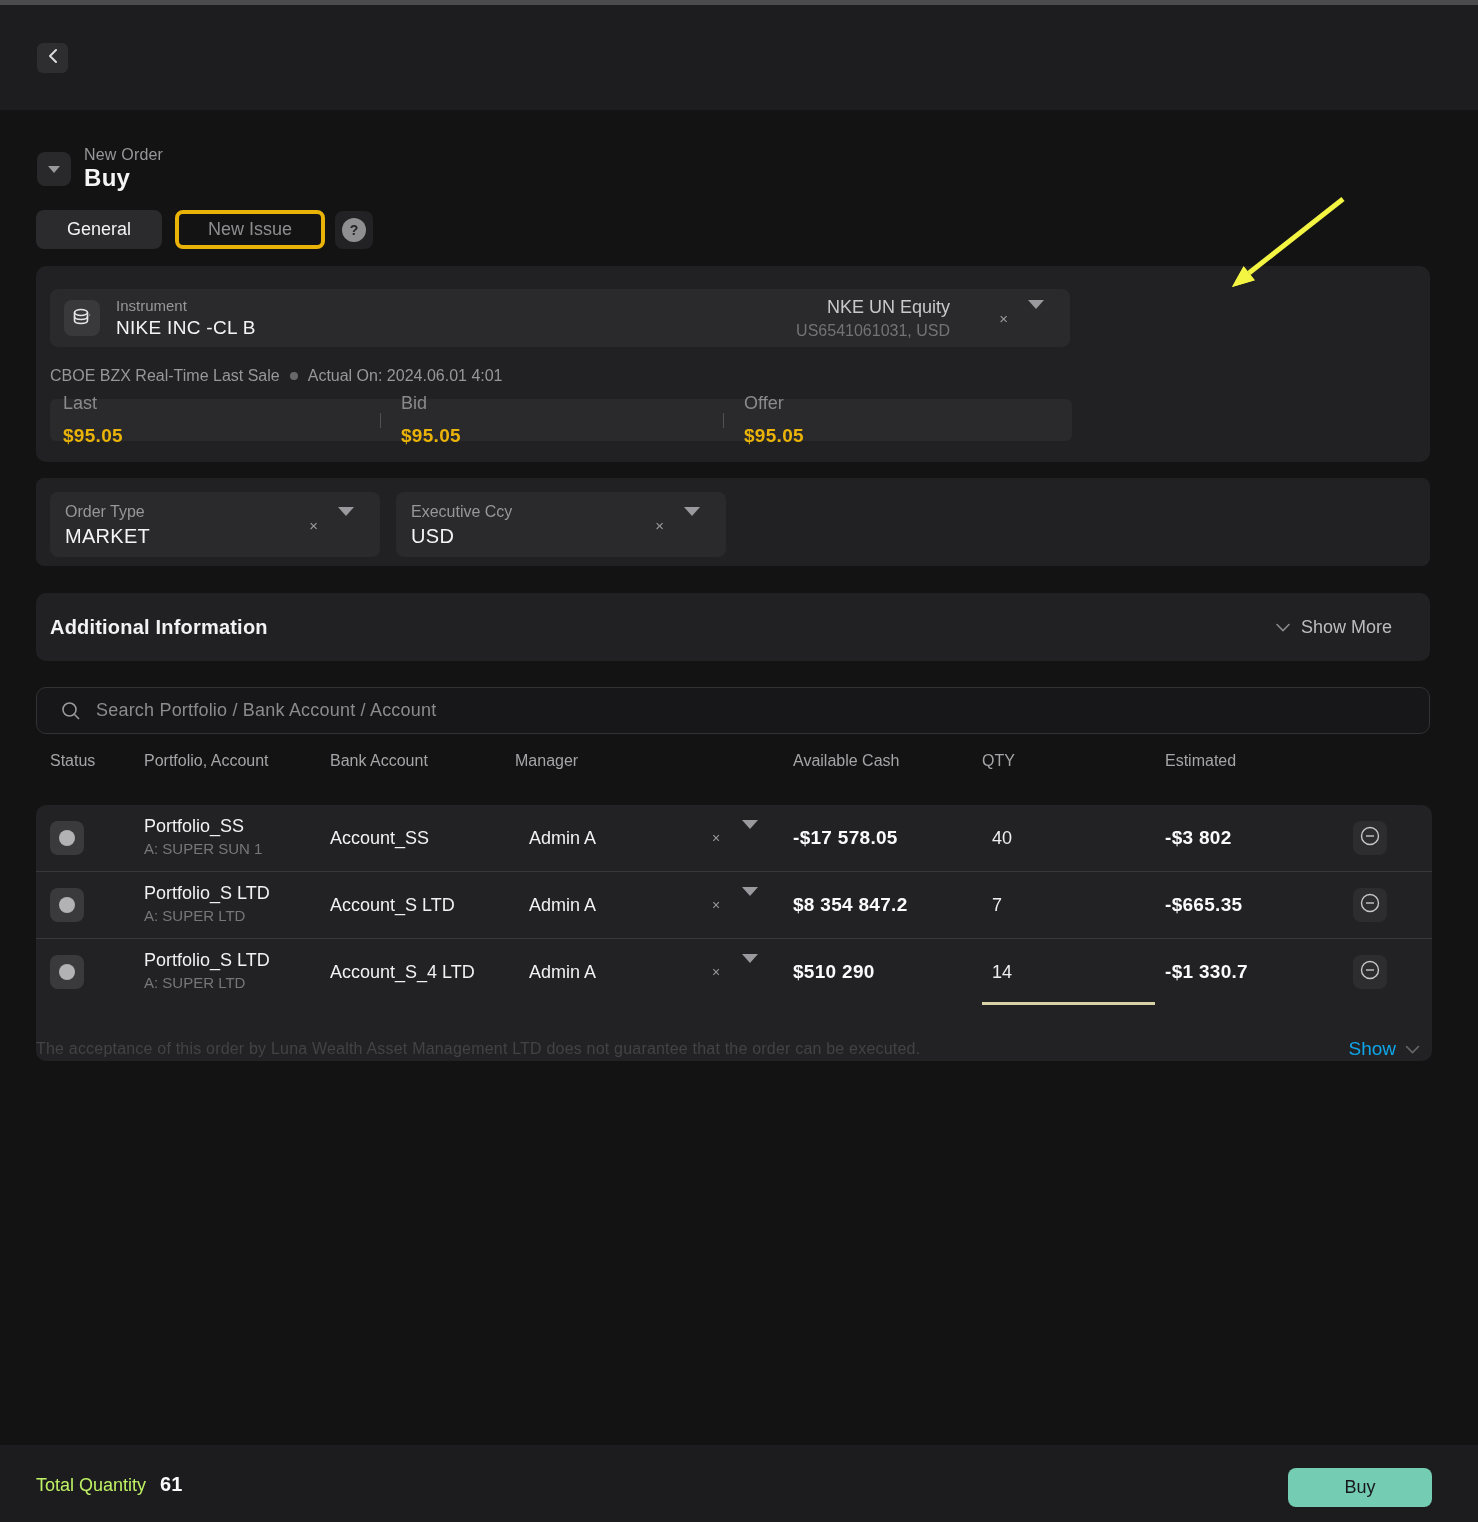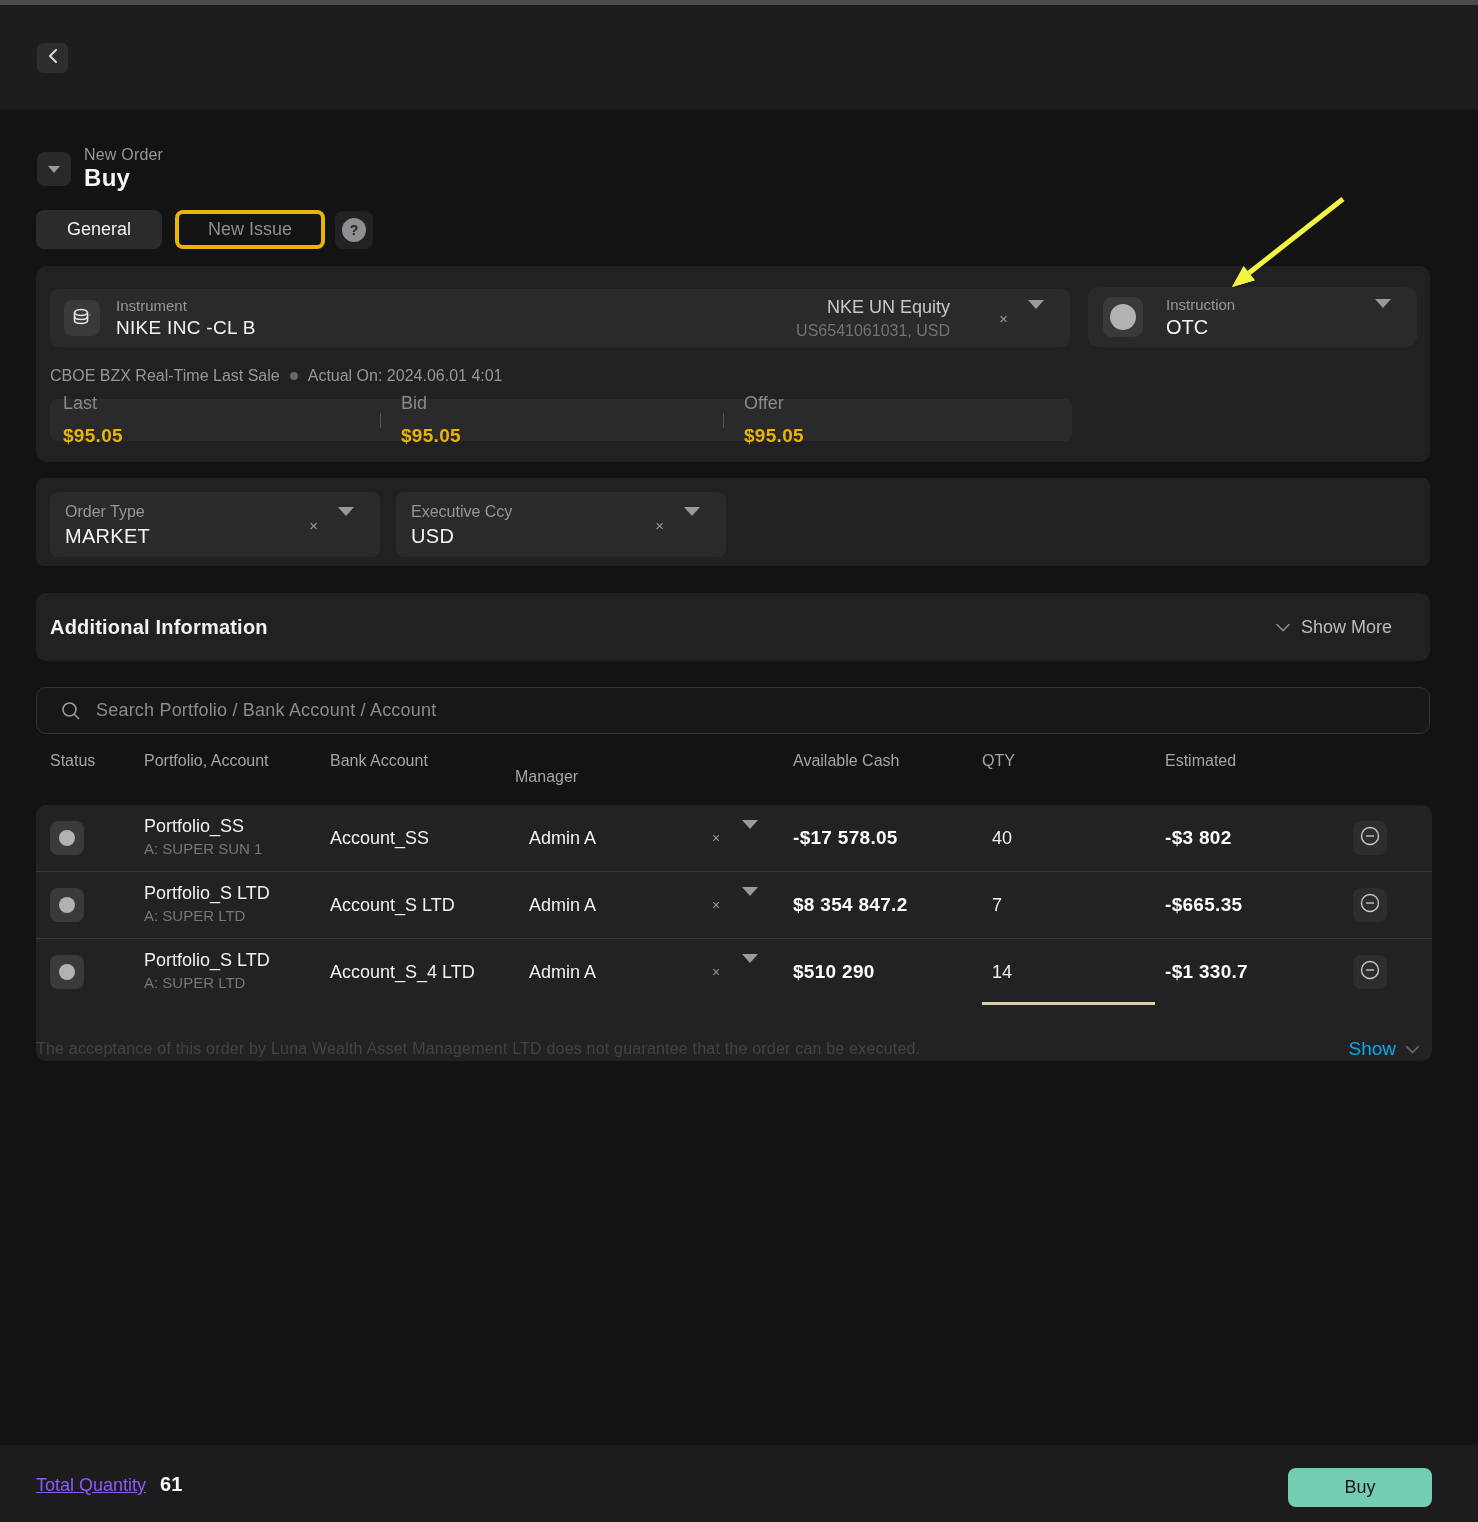--- a/index.html
+++ b/index.html
@@ -71,21 +71,21 @@
 
   
   .search-bar { position:absolute; left:36px; top:687px; width:1394px; height:47px; background:#17171a; border:1px solid #323235; border-radius:10px; display:flex; align-items:center; cursor:text; }
   .search-icon-wrap { margin-left:23px; display:flex; }
   .search-placeholder { margin-left:14px; font-size:18px; color:#8b8b8e; letter-spacing:.2px; }
 
   
   .table-header { position:absolute; left:0; top:752px; width:1478px; height:24px; font-size:16px; color:#a5a5a8; }
   .th { position:absolute; top:0; }
   .th-status { left:50px; } .th-portfolio { left:144px; } .th-bank { left:330px; }
-  .th-manager { left:515px;margin-top:16px; } .th-cash { left:793px; } .th-qty { left:982px; } .th-est { left:1165px; }
+  .th-manager { left:515px; } .th-cash { left:793px; } .th-qty { left:982px; } .th-est { left:1165px; }
 
   .table-body { position:absolute; left:36px; top:805px; width:1396px; height:256px; background:#222224; border-radius:10px; }
   .t-row { position:absolute; left:0; width:1396px; height:66px; }
   .t-row-0 { top:0; } .t-row-1 { top:67px; } .t-row-2 { top:134px; }
   .row-sep { position:absolute; left:0; width:1396px; height:1px; background:#38383a; }
   .sep-0 { top:66px; } .sep-1 { top:133px; }
 
   .status-btn { position:absolute; left:14px; top:16px; width:34px; height:34px; background:#3a3a3c; border-radius:8px; display:flex; align-items:center; justify-content:center; cursor:pointer; }
   .status-circle { width:16px; height:16px; border-radius:50%; background:#b2b2b5; }
   .p-name { position:absolute; left:108px; top:11px; font-size:18px; color:#f2f2f3; }
@@ -102,21 +102,21 @@
   .qty-underline { position:absolute; left:946px; bottom:0; width:173px; height:3px; background:#d8d2a6; }
 
   
   .disclaimer-text { position:absolute; left:36px; top:1040px; font-size:16px; color:#434347; letter-spacing:.2px; }
   .show-toggle { position:absolute; right:58px; top:1038px; display:flex; align-items:center; gap:9px; cursor:pointer; }
   .show-toggle-label { font-size:19px; color:#0ea5e9; }
 
   
   .footer { position:absolute; left:0; top:1445px; width:1478px; height:77px; background:#1c1c1e; }
   .total-wrap { position:absolute; left:36px; top:28px; display:flex; align-items:baseline; gap:14px; }
-  .total-label { font-size:18px; color:#8b5cf6;text-decoration:underline; }
+  .total-label { font-size:18px; color:#bef264; }
   .total-value { font-size:20px; font-weight:bold; color:#fafafa; }
   .buy-btn { position:absolute; left:1288px; top:23px; width:144px; height:39px; background:#74ccb2; border-radius:8px; display:flex; align-items:center; justify-content:center; font-size:18px; color:#17181a; cursor:pointer; }
 
   .arrow-annotation { position:absolute; left:1200px; top:180px; pointer-events:none; }
 </style>
 </head>
 <body>
 
 <div class="screen">
 
@@ -157,28 +157,20 @@
       <span class="f-label">Instrument</span>
       <span class="f-value">NIKE INC -CL B</span>
       <span class="inst-right">
         <div class="ticker">NKE UN Equity</div>
         <div class="isin">US6541061031, USD</div>
       </span>
       <span class="clear-x">×</span>
       <span class="caret-down"><span class="tri-down"></span></span>
     </div>
 
-    <div class="instruction-select">
-      <span class="icon-sq2">
-          <span class="avatar-circle"></span>
-        </span>
-      <span class="ins-label">Instruction</span>
-      <span class="ins-value">OTC</span>
-      <span class="caret-down"><span class="tri-down"></span></span>
-    </div>
 
     <div class="market-caption">
       <span>CBOE BZX Real-Time Last Sale</span>
       <span class="market-dot"></span>
       <span>Actual On: 2024.06.01 4:01</span>
     </div>
 
     <div class="price-bar">
       <span class="quote q1">
         <span class="q-label">Last</span>

